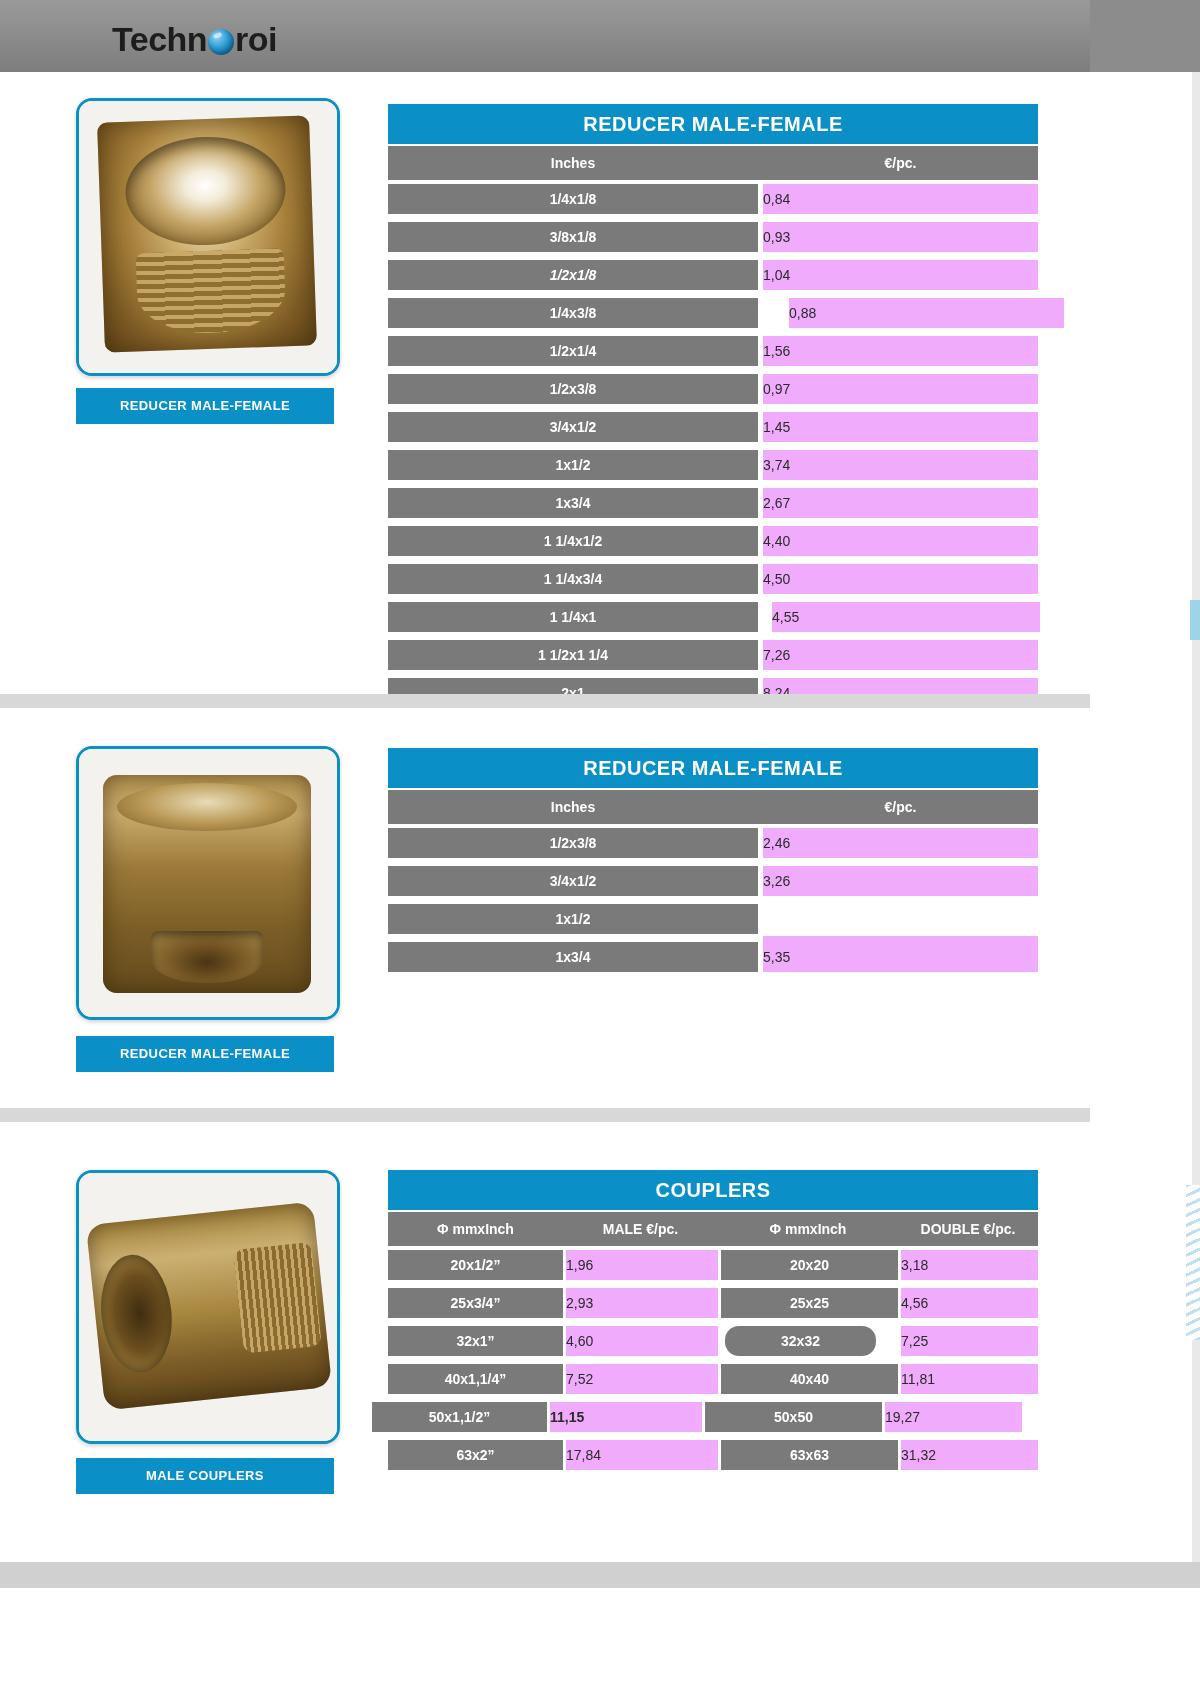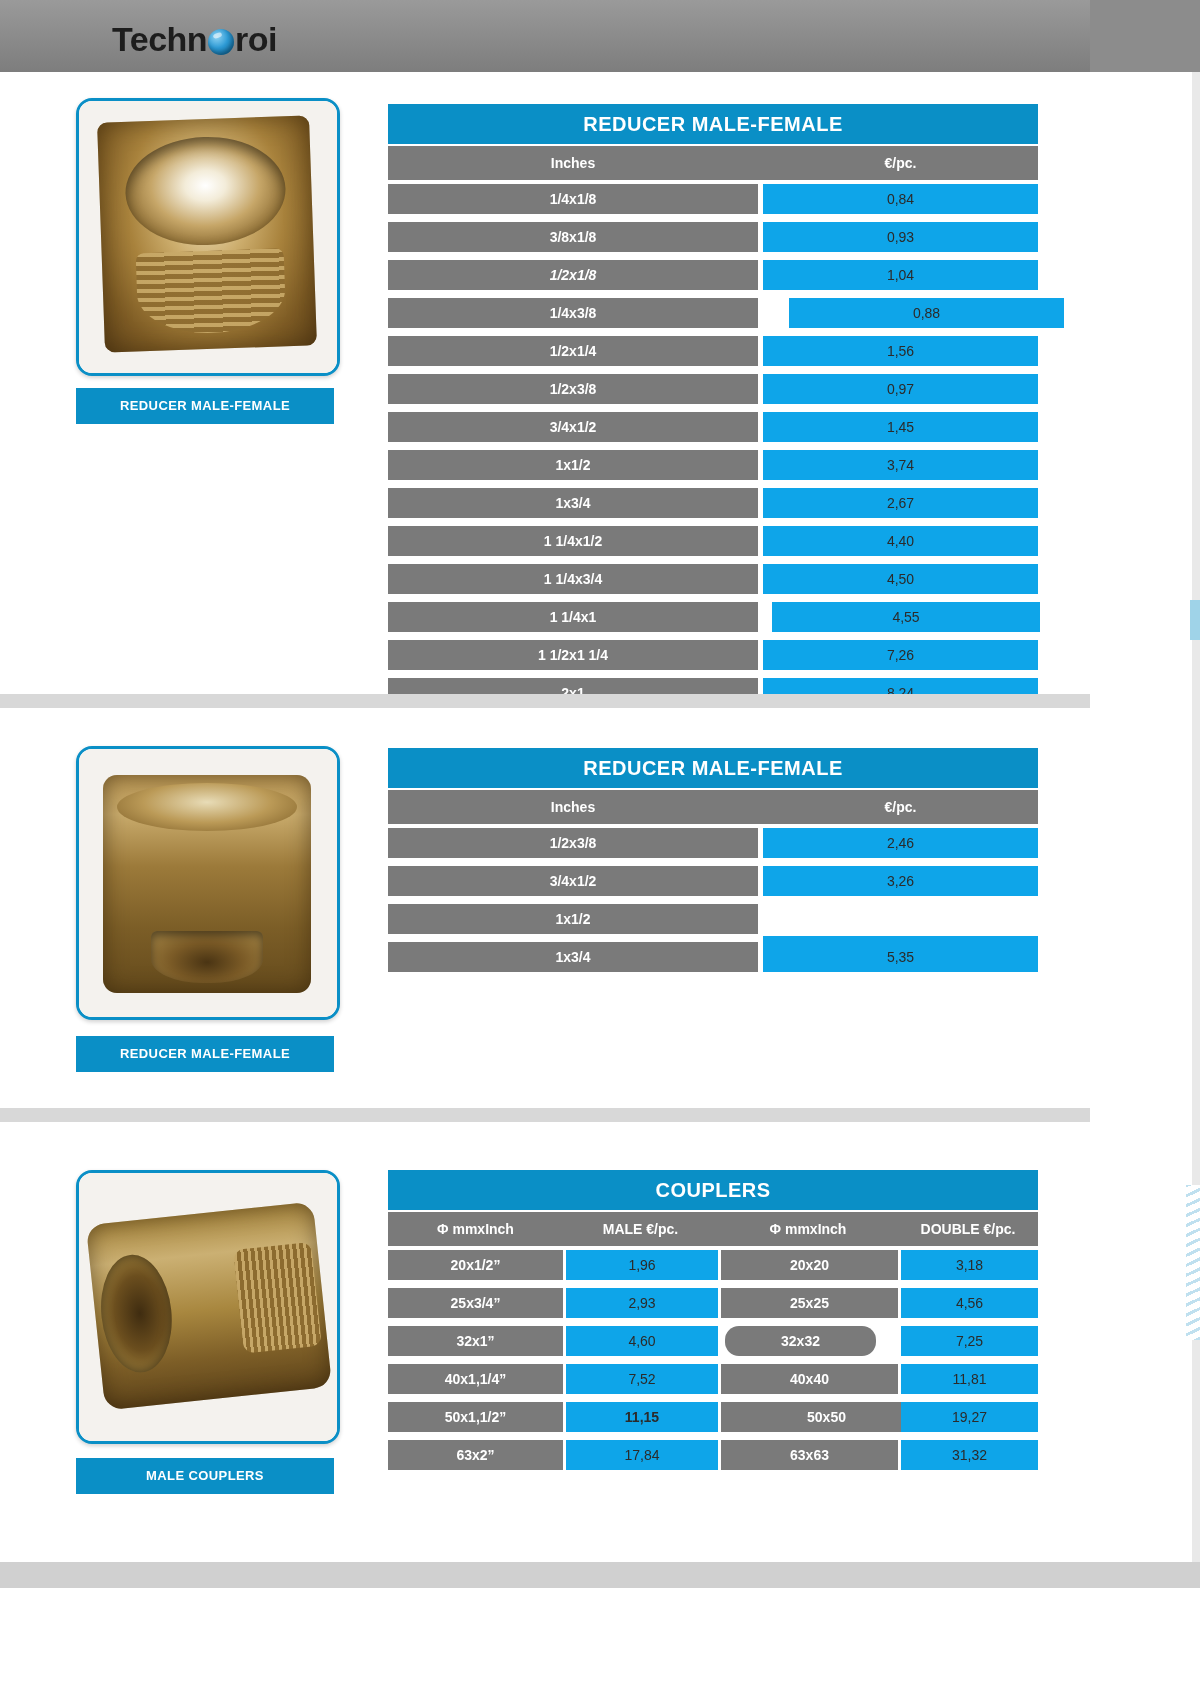--- a/index.html
+++ b/index.html
@@ -185,24 +185,24 @@
     background: #7a7a7a;
     color: #ffffff;
     font-size: 14px;
     font-weight: bold;
     text-align: center;
   }
   .cell-value {
     position: absolute;
     height: 30px;
     line-height: 30px;
-    background: #0ea5e9;
+    background: #f0abfc;
     color: #2b2b2b;
     font-size: 14px;
-    text-align: center;
+    text-align: left;
   }
 
   
   .brass-a {
     position: absolute;
     left: 22px; top: 18px;
     width: 212px; height: 230px;
     border-radius: 10px;
     background:
       radial-gradient(ellipse at 50% 38%, #efe3c4 0%, #cdae6e 28%, #a8823c 52%, #7d5b24 78%, #5d4119 100%);
@@ -454,24 +454,24 @@
       <div class="cell-value" style="left:178px;width:152px;">4,60</div>
       <div class="cell-label" style="left:337px;width:151px;border-radius:14px;">32x32</div>
       <div class="cell-value" style="left:513px;width:137px;">7,25</div>
     </div>
     <div class="row" style="left:388px;top:242px;width:650px;">
       <div class="cell-label" style="left:0;width:175px;">40x1,1/4”</div>
       <div class="cell-value" style="left:178px;width:152px;">7,52</div>
       <div class="cell-label" style="left:333px;width:177px;">40x40</div>
       <div class="cell-value" style="left:513px;width:137px;">11,81</div>
     </div>
-    <div class="row" style="left:388px;top:280px;width:704px;">
+    <div class="row" style="left:372px;top:280px;width:704px;">
       <div class="cell-label" style="left:0;width:175px;">50x1,1/2”</div>
       <div class="cell-value" style="left:178px;width:152px;font-weight:bold;">11,15</div>
-      <div class="cell-label" style="left:333px;width:177px;padding-left:17px;">50x50</div>
+      <div class="cell-label" style="left:333px;width:177px;">50x50</div>
       <div class="cell-value" style="left:513px;width:137px;">19,27</div>
     </div>
     <div class="row" style="left:388px;top:318px;width:650px;">
       <div class="cell-label" style="left:0;width:175px;">63x2”</div>
       <div class="cell-value" style="left:178px;width:152px;">17,84</div>
       <div class="cell-label" style="left:333px;width:177px;">63x63</div>
       <div class="cell-value" style="left:513px;width:137px;">31,32</div>
     </div>
   </div>
 

